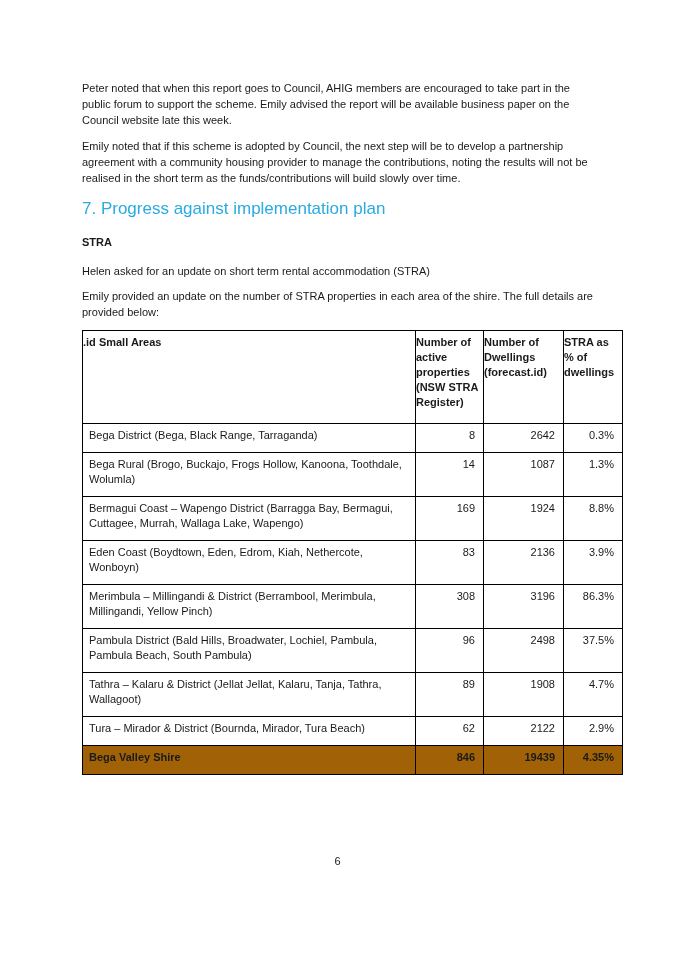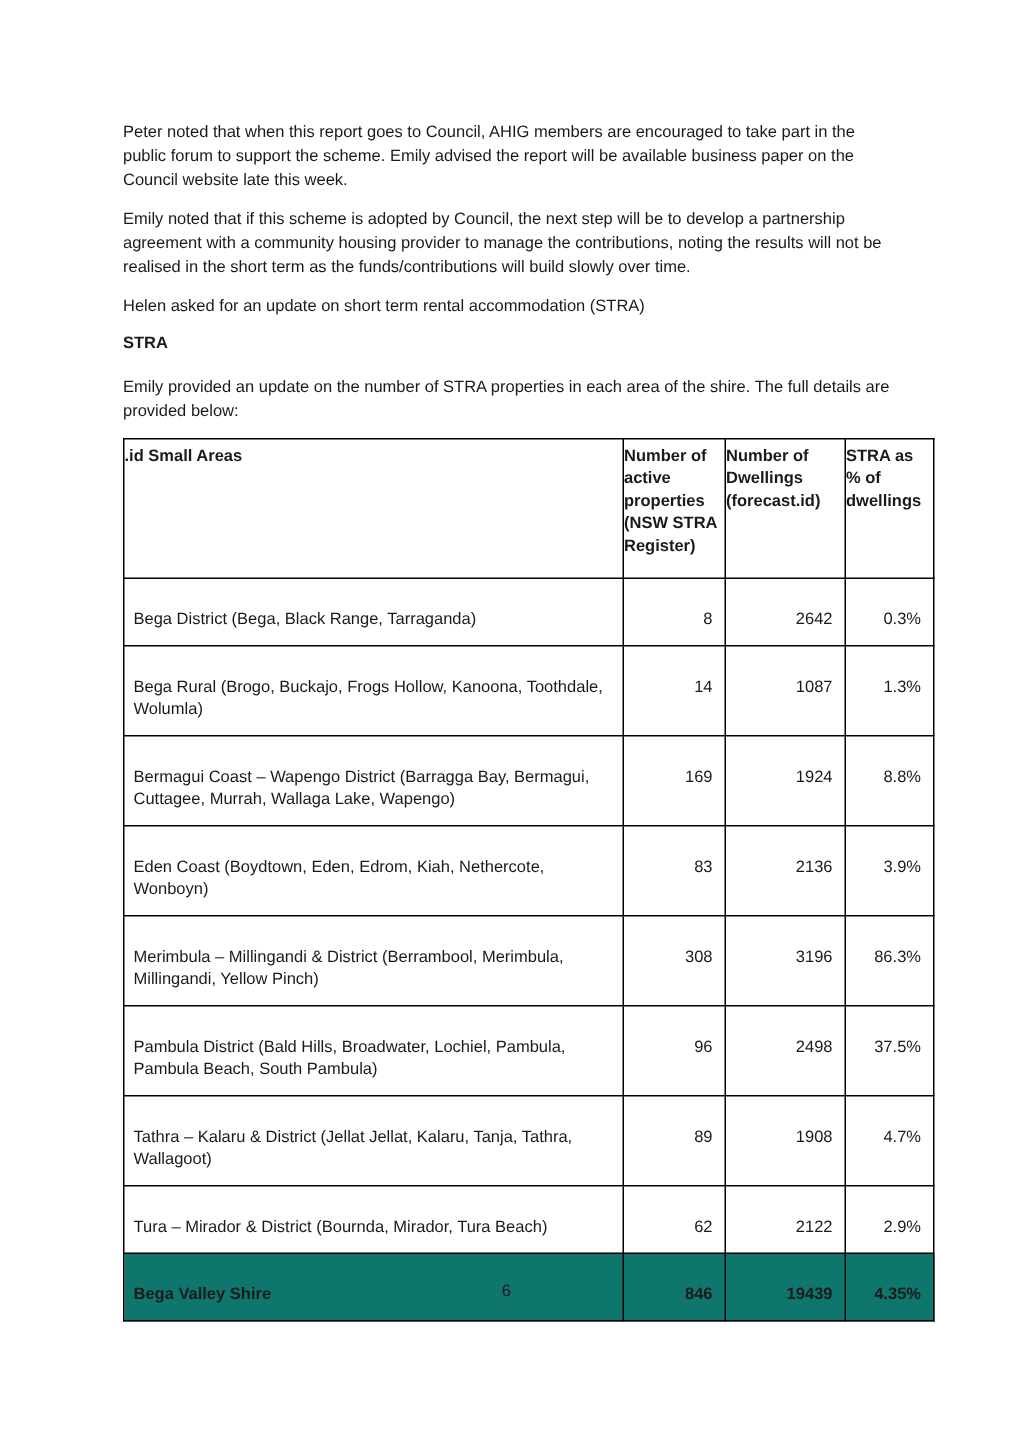--- a/index.html
+++ b/index.html
@@ -47,21 +47,21 @@
   table.stra th, table.stra td {
     border: 1px solid #000000;
     vertical-align: top;
     text-align: left;
   }
   table.stra th {
     font-weight: 700;
     padding: 4px 4px 13px 0;
   }
   table.stra td {
-    padding: 20px 8px 9px 6px;
+    padding: 4px 8px 9px 6px;
   }
   table.stra td.num {
     text-align: right;
     padding-right: 8px;
   }
   col.c-area  { width: 333px; }
   col.c-active{ width: 68px; }
   col.c-dwell { width: 80px; }
   col.c-pct   { width: 59px; }
   tr.total-row td { font-weight: 700; }
@@ -76,24 +76,25 @@
 </style>
 </head>
 <body>
 
 <div class="page">
 
   <p class="para">Peter noted that when this report goes to Council, AHIG members are encouraged to take part in the public forum to support the scheme. Emily advised the report will be available business paper on the Council website late this week.</p>
 
   <p class="para">Emily noted that if this scheme is adopted by Council, the next step will be to develop a partnership agreement with a community housing provider to manage the contributions, noting the results will not be realised in the short term as the funds/contributions will build slowly over time.</p>
 
+  <h2 class="section-heading" style="color: rgb(41, 171, 226);">7. Progress against implementation plan</h2>
+
+  <p class="para subheading">STRA</p>
 
   <p class="para single-line">Helen asked for an update on short term rental accommodation (STRA)</p>
-
-  <p class="para subheading">STRA</p>
 
   <p class="para">Emily provided an update on the number of STRA properties in each area of the shire. The full details are provided below:</p>
 
   <table class="stra">
     <colgroup>
       <col class="c-area">
         <col class="c-active">
         <col class="c-dwell">
         <col class="c-pct">
     </colgroup>
@@ -147,21 +148,21 @@
         <td class="num">89</td>
         <td class="num">1908</td>
         <td class="num">4.7%</td>
       </tr>
       <tr>
         <td>Tura – Mirador &amp; District (Bournda, Mirador, Tura Beach)</td>
         <td class="num">62</td>
         <td class="num">2122</td>
         <td class="num">2.9%</td>
       </tr>
-      <tr class="total-row" style="background: #0f766e;">
+      <tr class="total-row" style="background: #a16207;">
         <td>Bega Valley Shire</td>
         <td class="num">846</td>
         <td class="num">19439</td>
         <td class="num">4.35%</td>
       </tr>
     </tbody>
   </table>
 
 </div>
 

